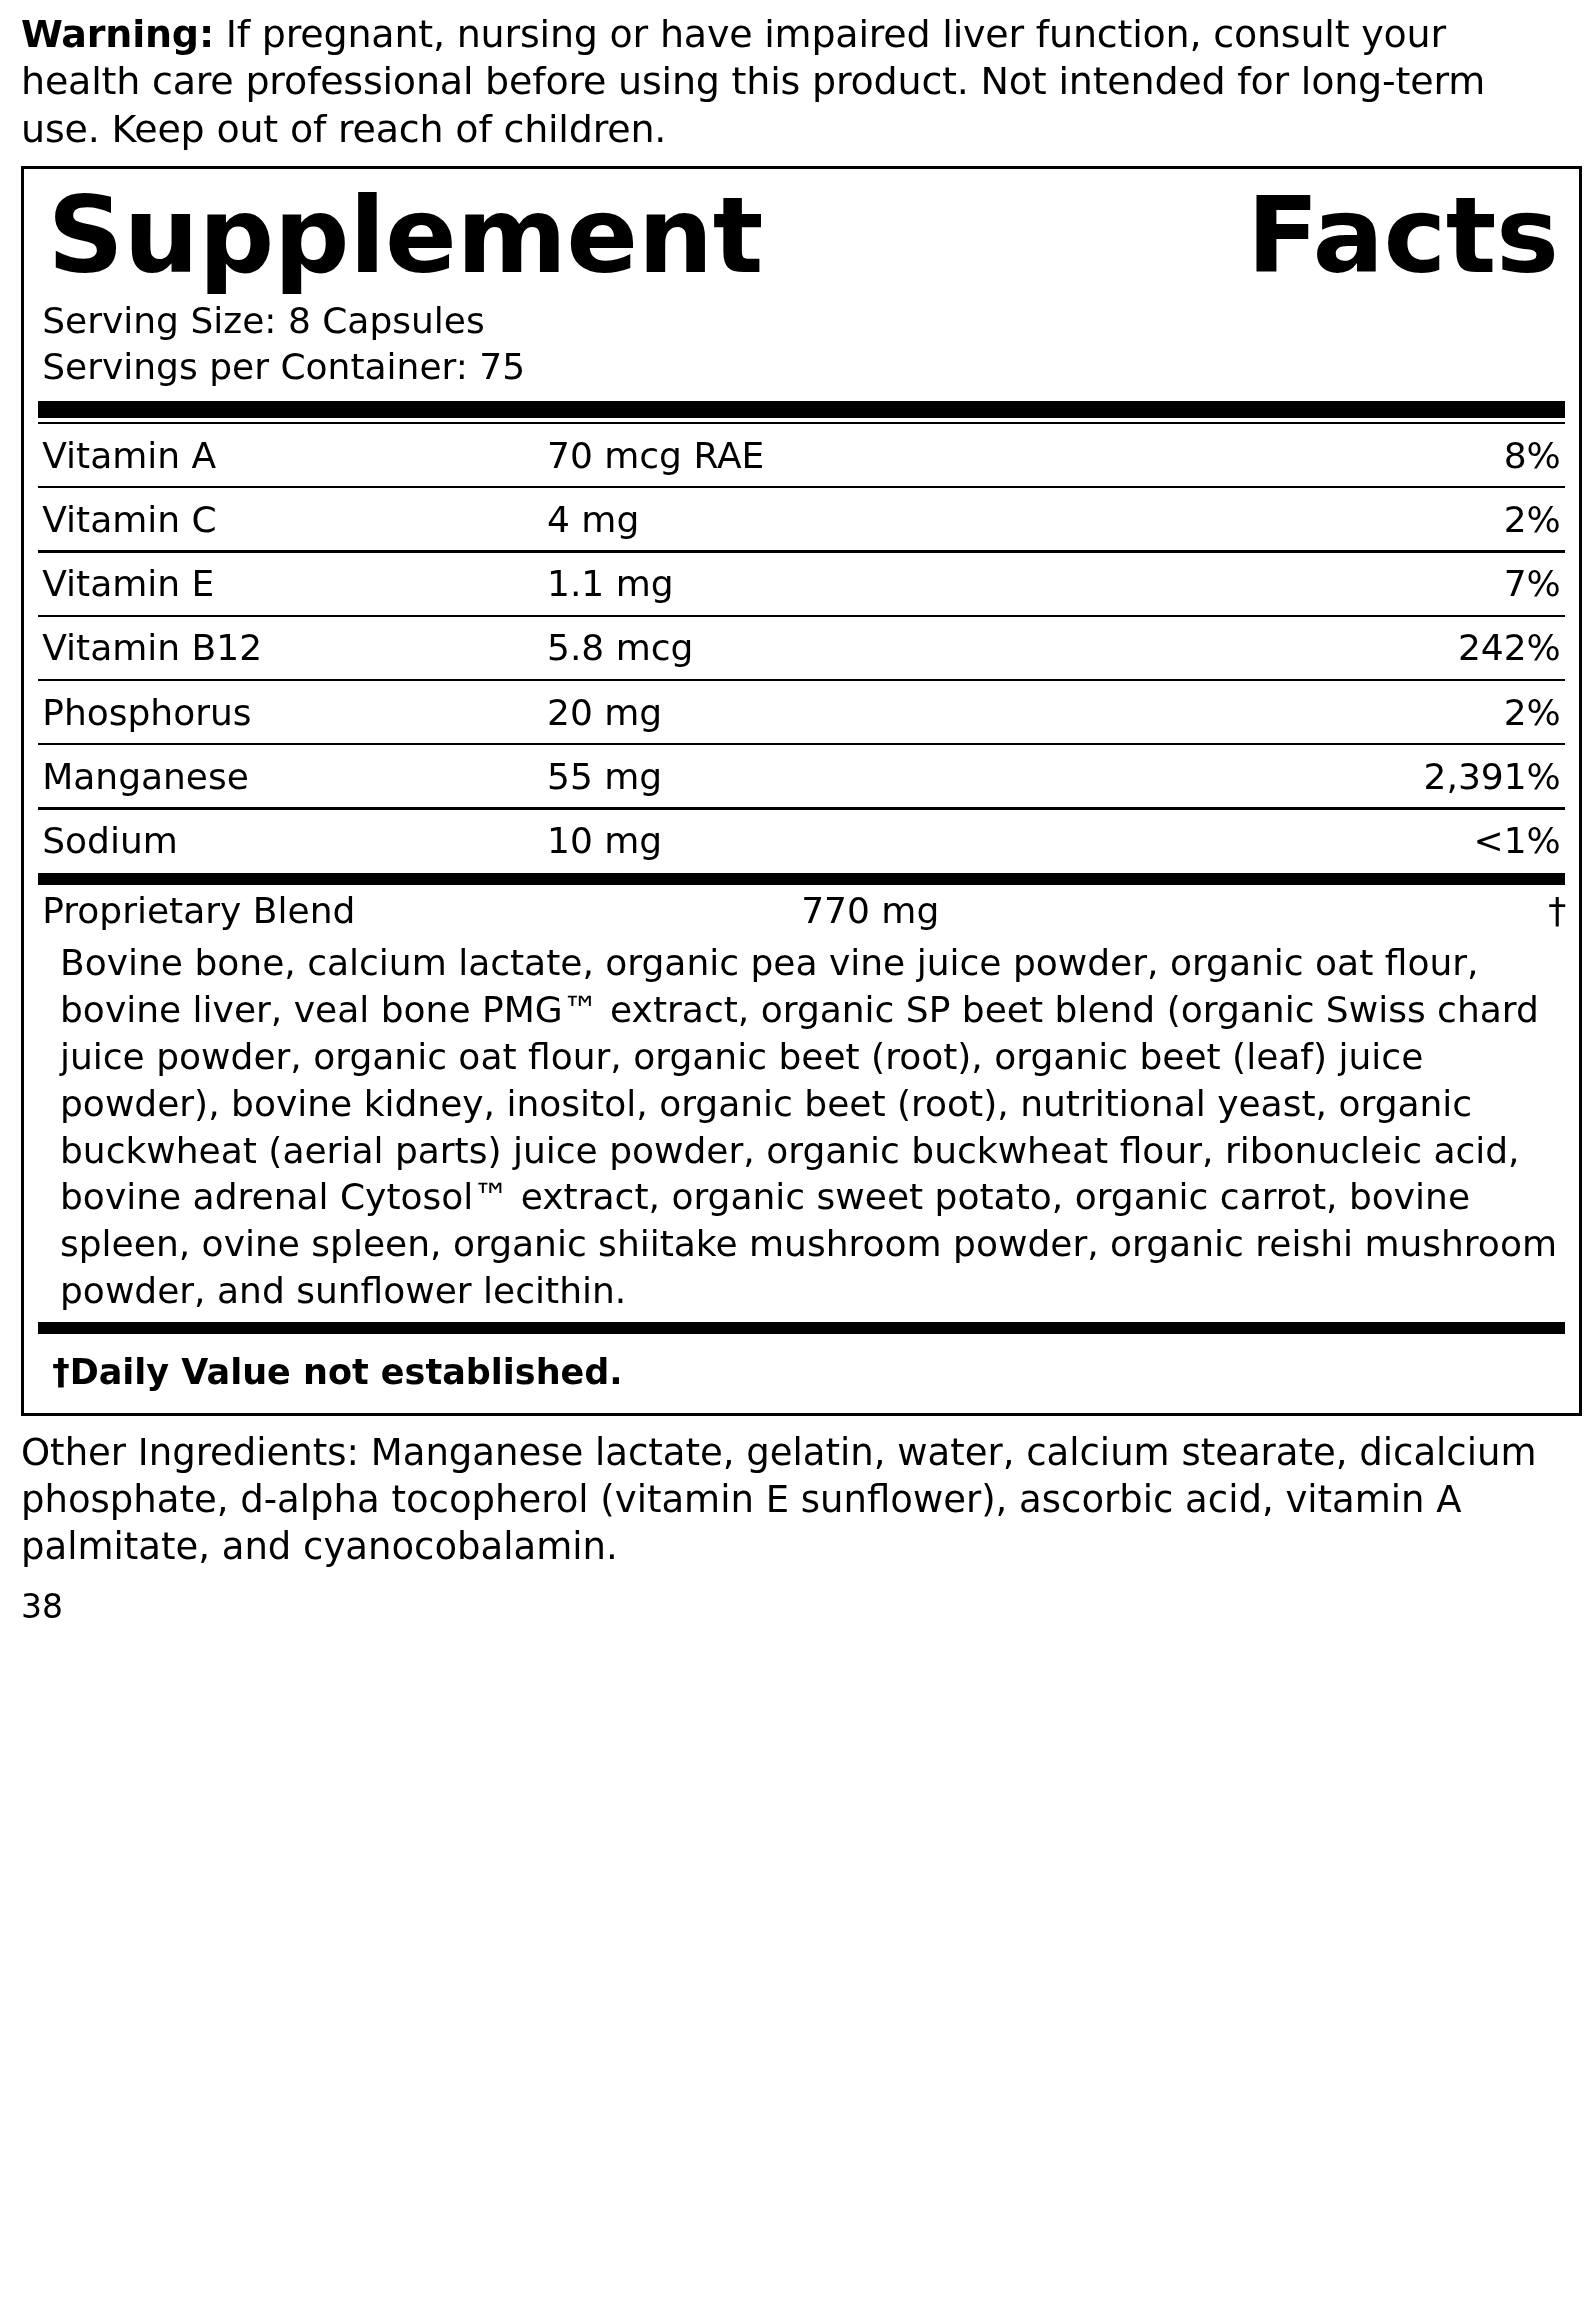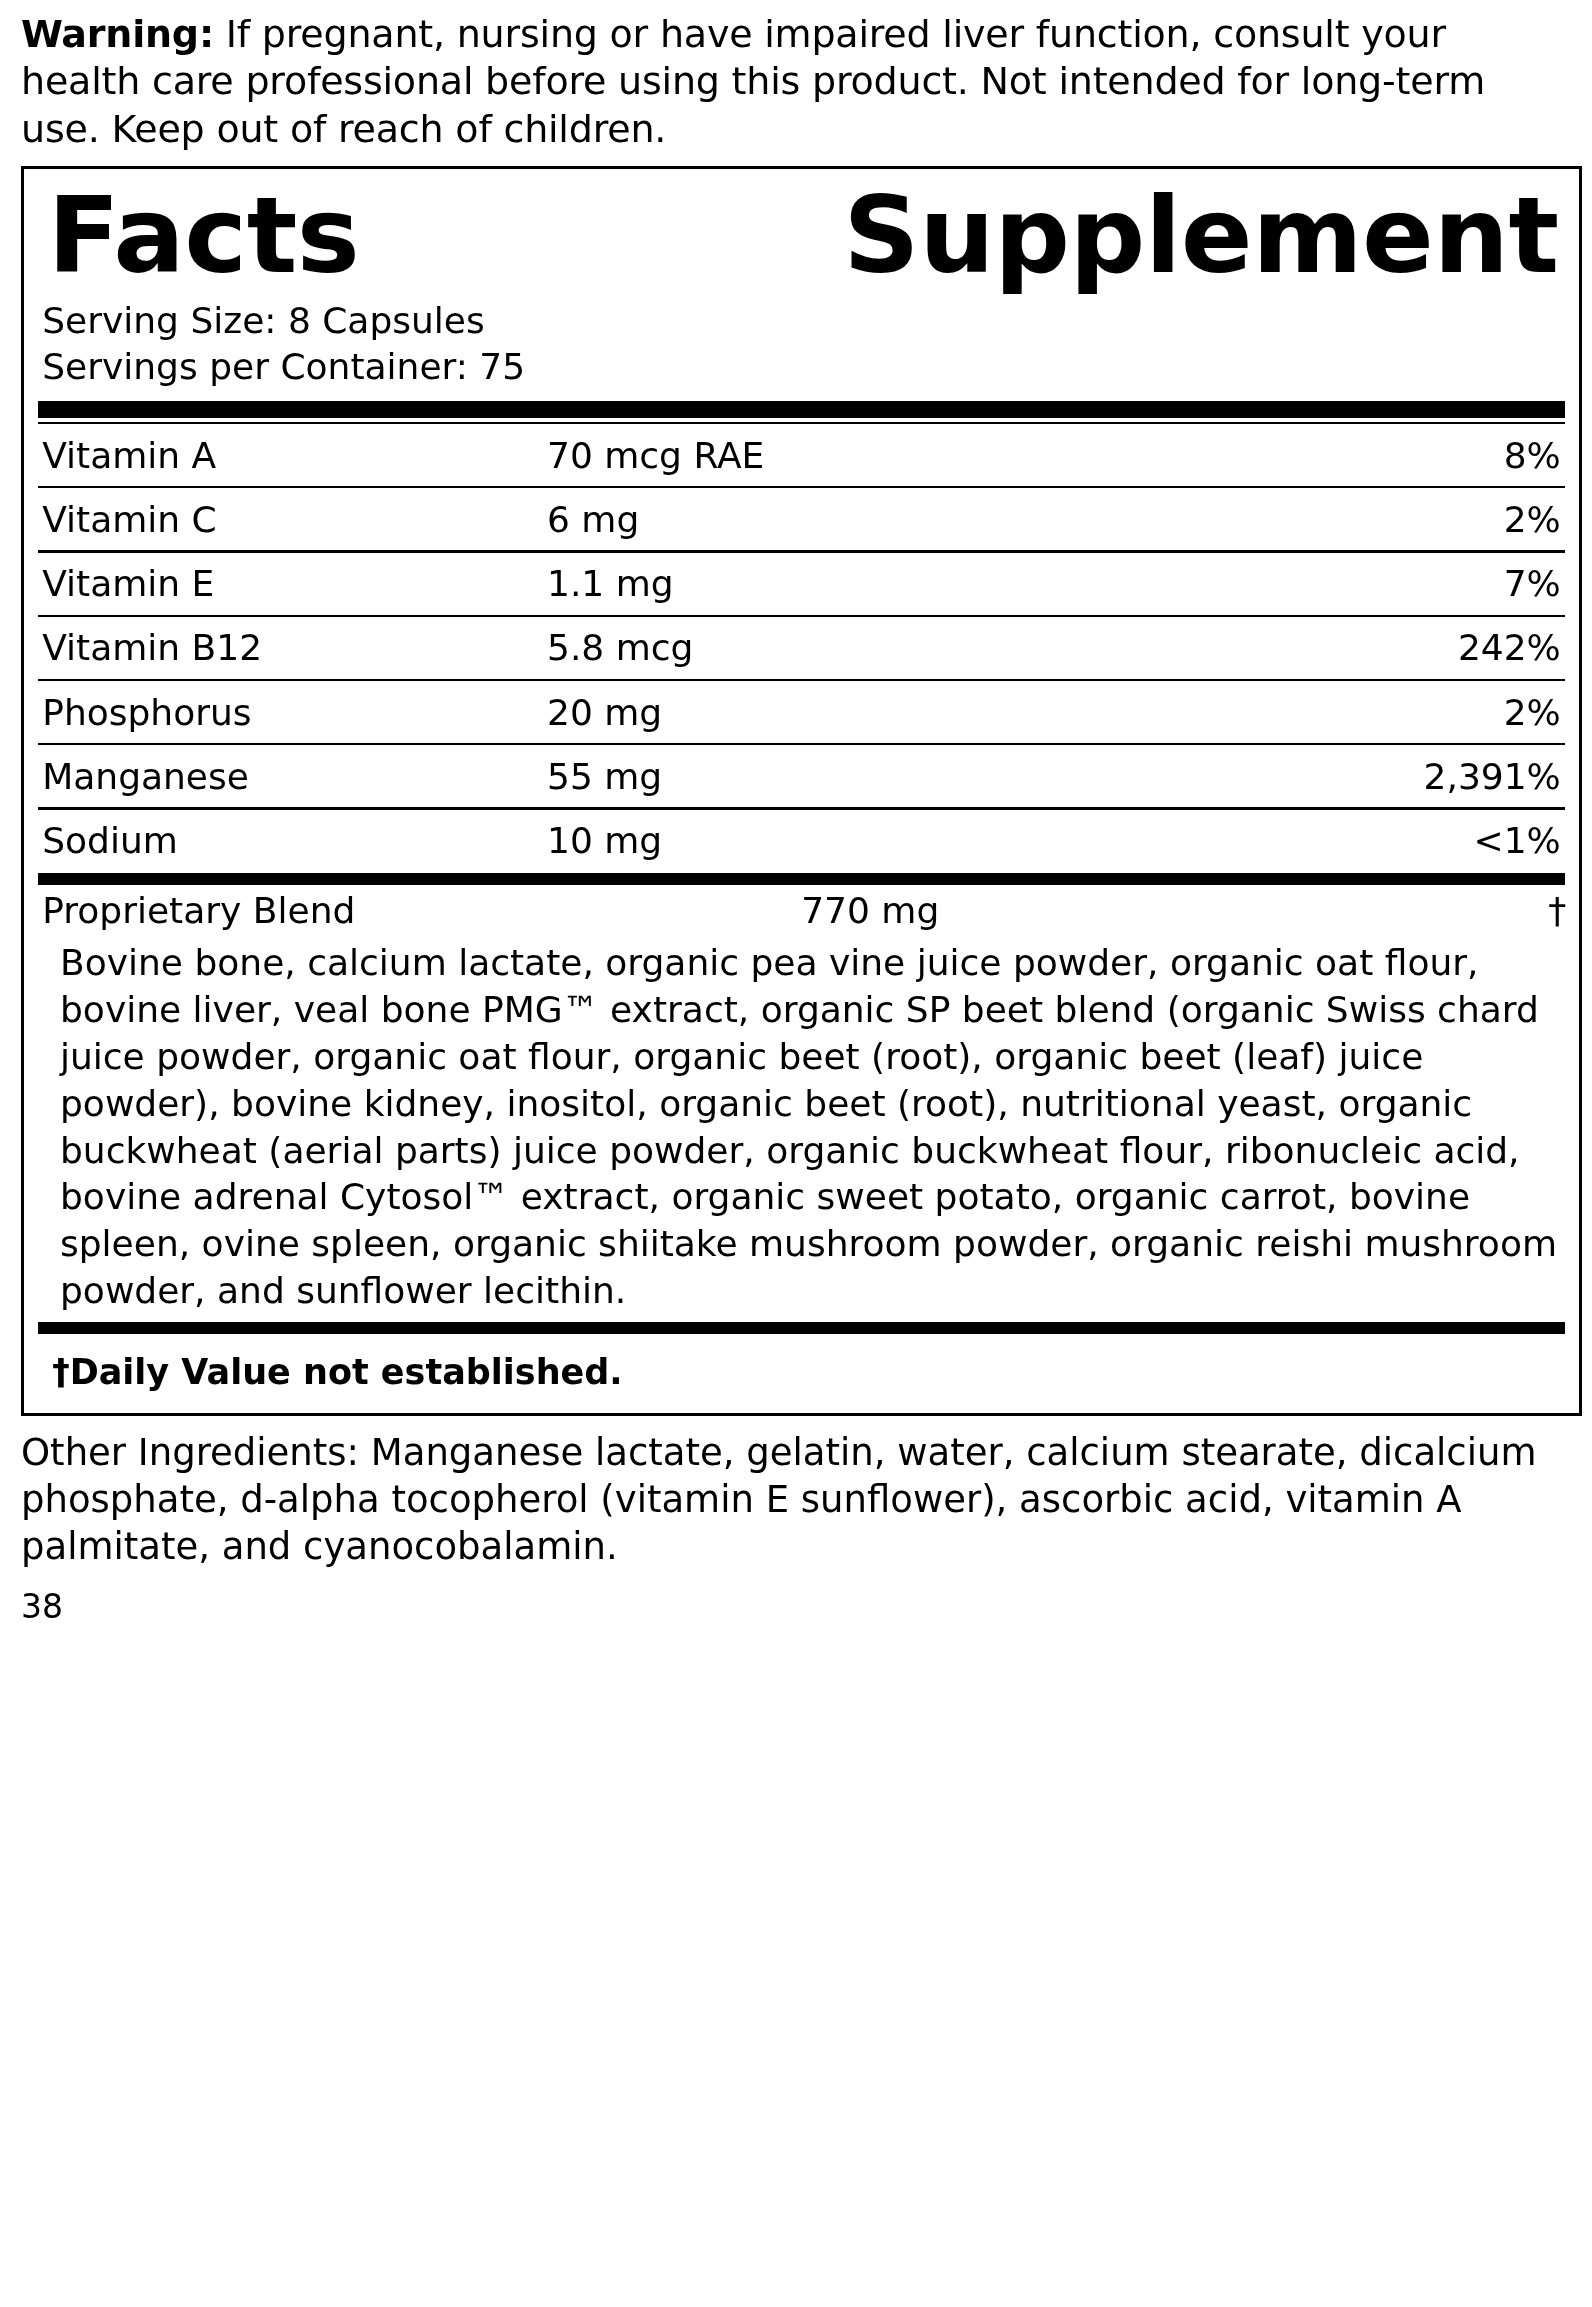--- a/index.html
+++ b/index.html
@@ -128,22 +128,22 @@
 </head>
 <body>
 
 <div class="page">
 
   <p class="warning"><b>Warning:</b><span> If pregnant, nursing or have impaired liver function, consult your health care professional before using this product. Not intended for long-term use. Keep out of reach of children.</span></p>
 
   <div class="panel">
 
     <div class="sf-title">
+      <span>Supplement</span>
       <span>Facts</span>
-      <span>Supplement</span>
     </div>
 
     <p class="serving-line">Serving Size: 8 Capsules</p>
     <p class="serving-line">Servings per Container: 75</p>
 
     <div class="rule-thick"></div>
 
 
     <div class="rule-medium"></div>
 
@@ -161,21 +161,21 @@
         <td class="col-dv">8%</td>
       </tr>
       <tr class="divider-row">
             <td colspan="3">
               <div class="line"></div>
             </td>
           </tr>
 
       <tr>
         <td class="col-name">Vitamin C</td>
-        <td class="col-amount">6 mg</td>
+        <td class="col-amount">4 mg</td>
         <td class="col-dv">2%</td>
       </tr>
       <tr class="divider-row">
             <td colspan="3">
               <div class="line"></div>
             </td>
           </tr>
 
       <tr>
         <td class="col-name">Vitamin E</td>

